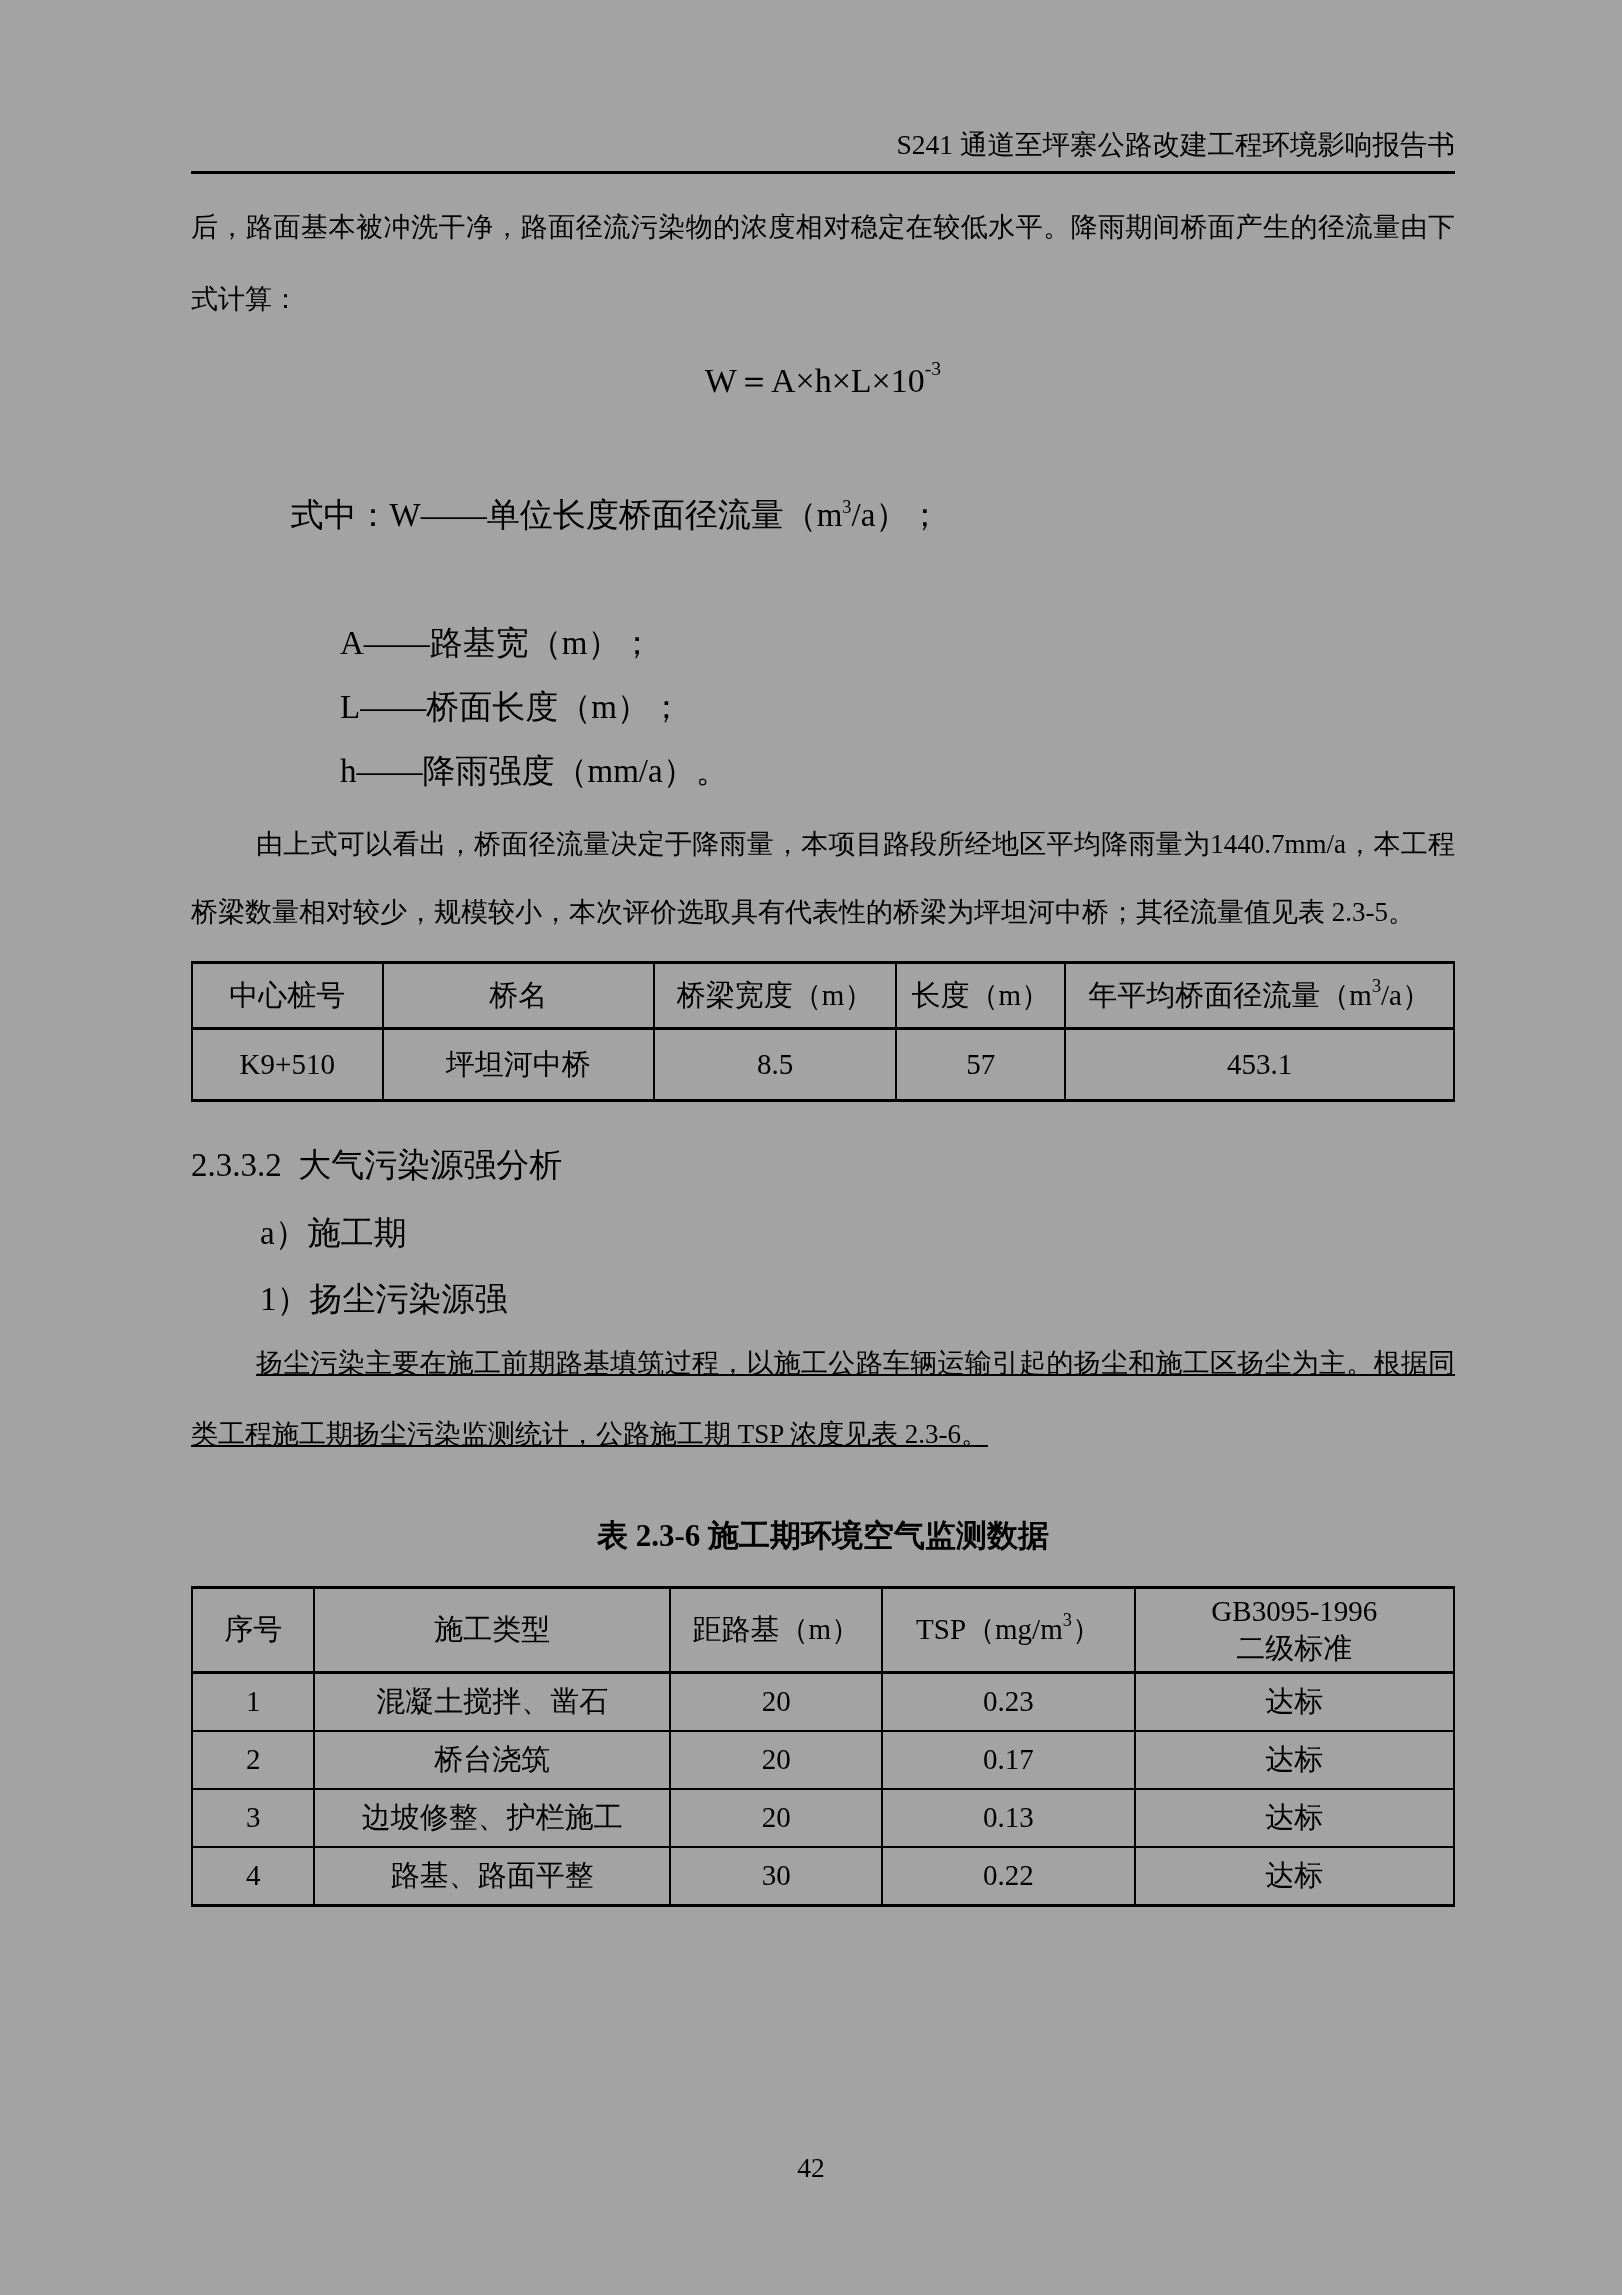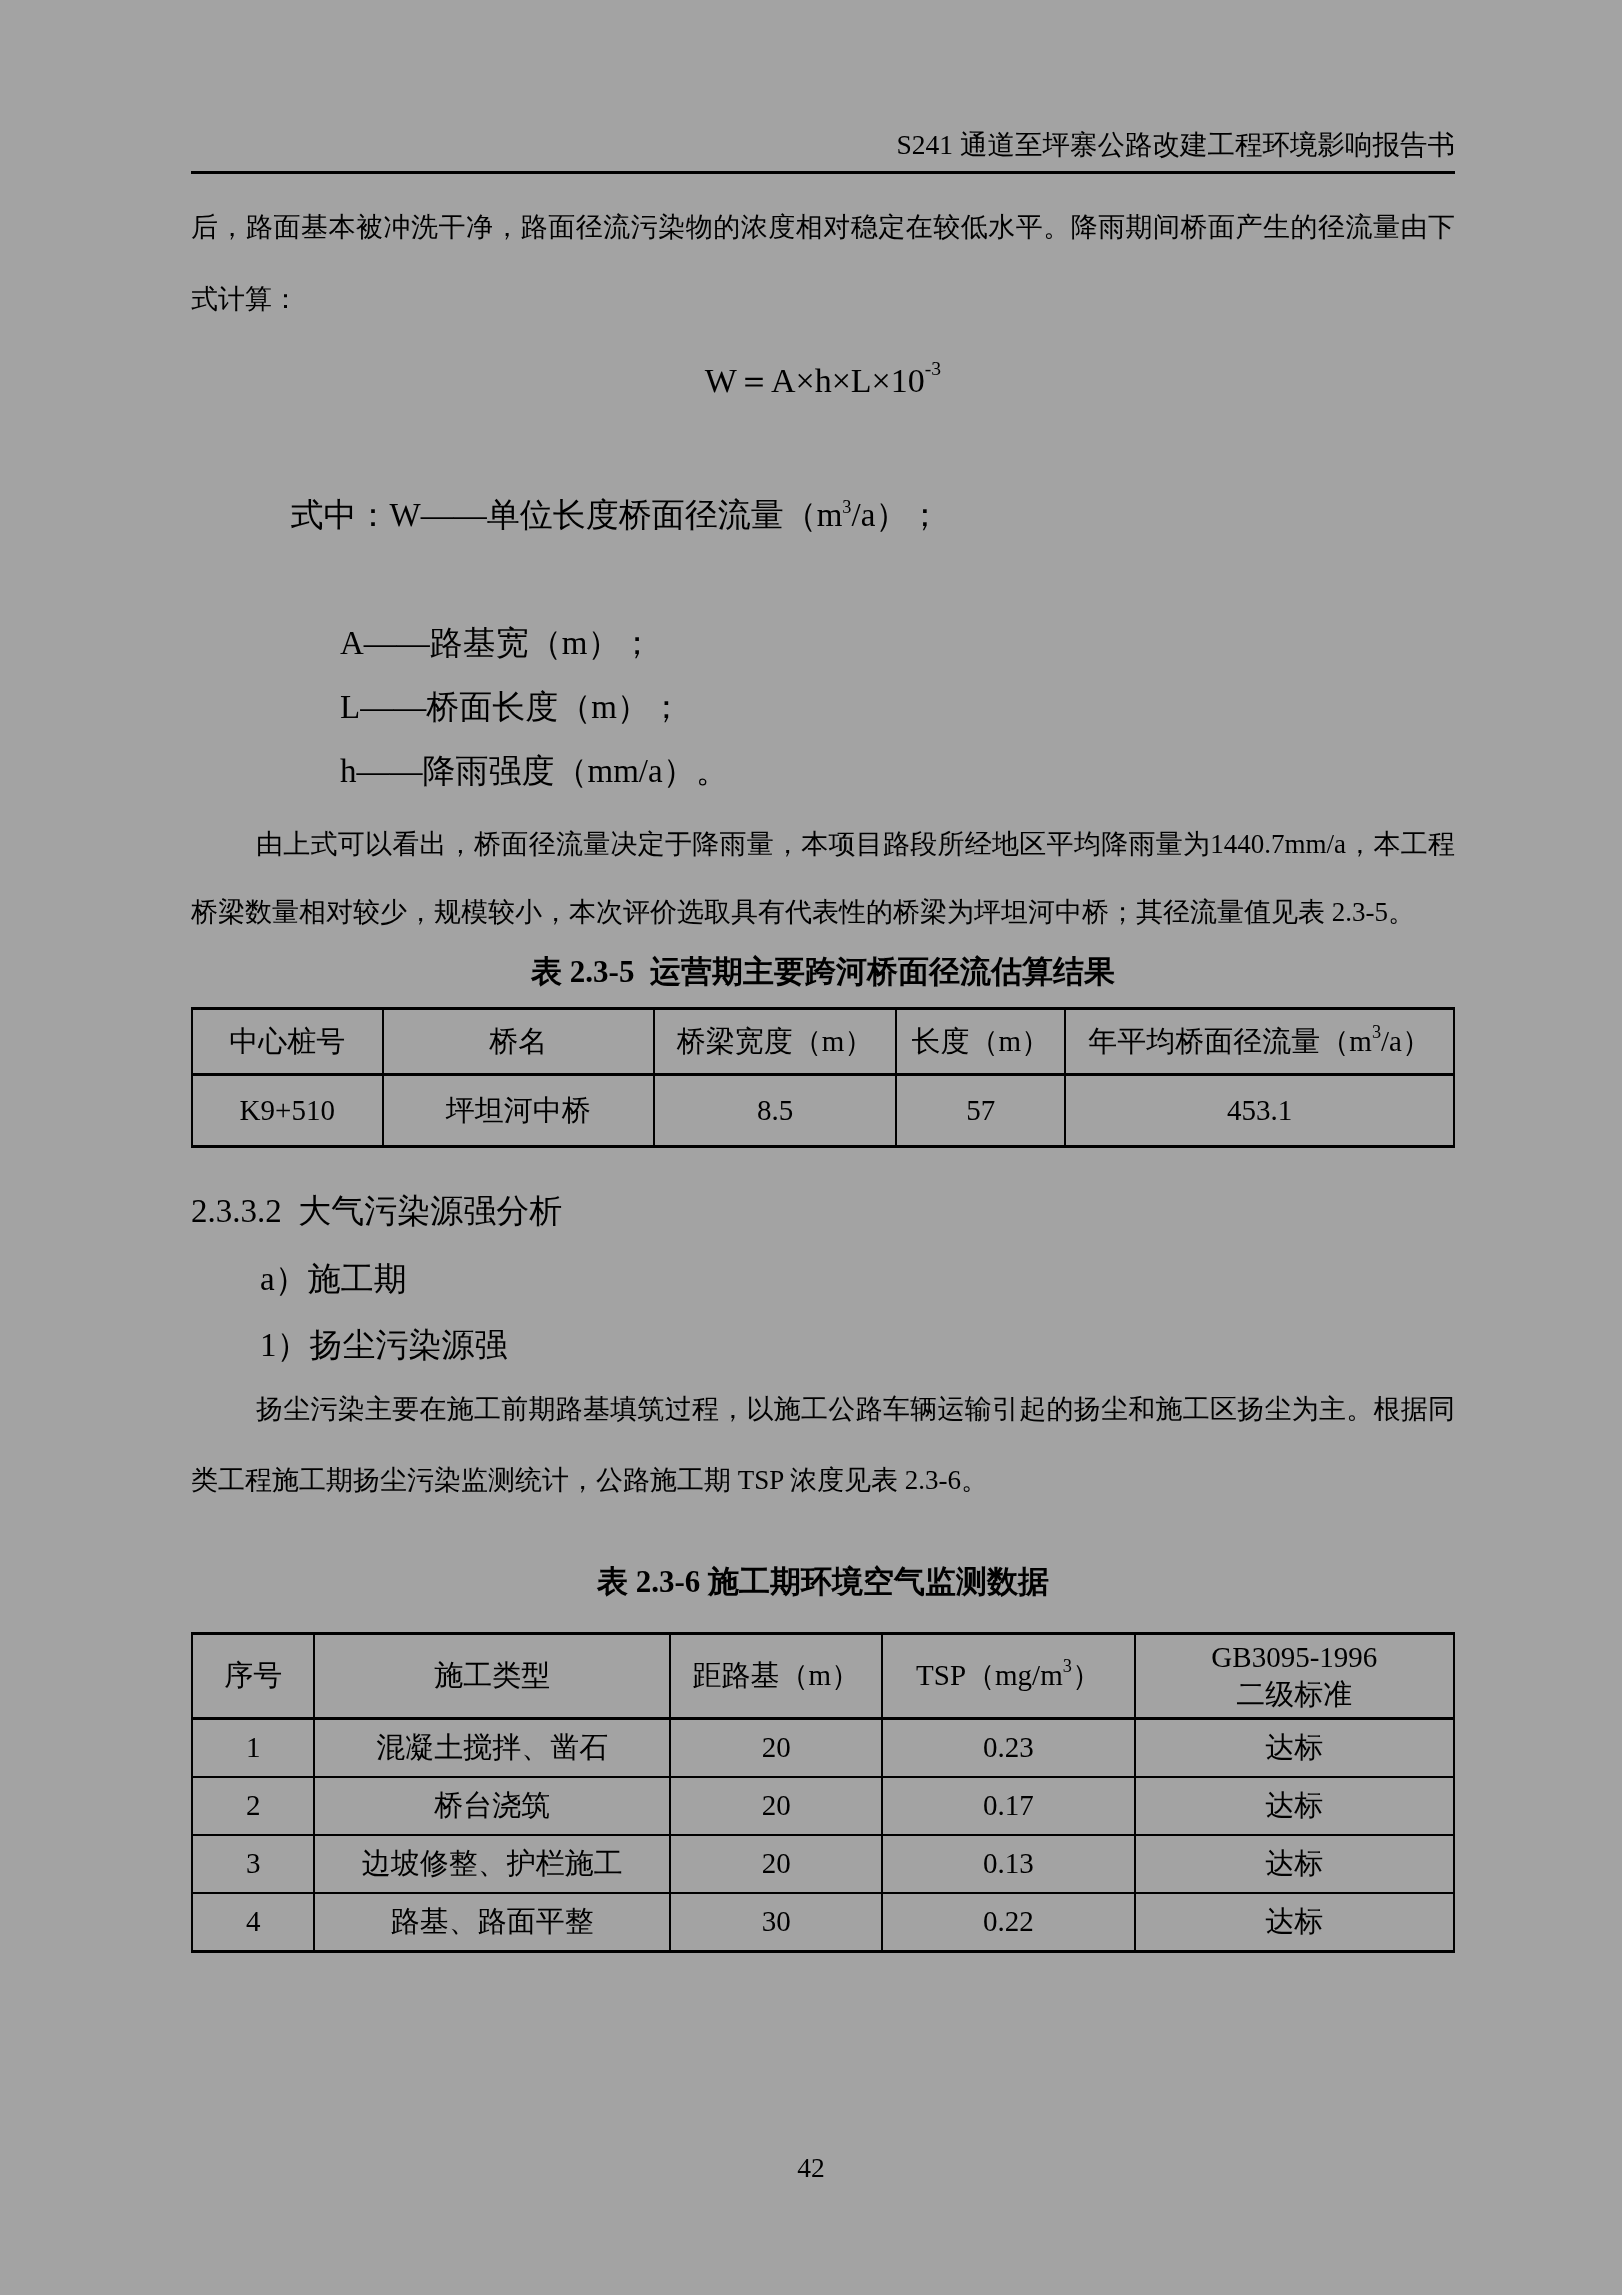--- a/index.html
+++ b/index.html
@@ -55,21 +55,21 @@
     line-height: 64px;
     white-space: pre-wrap;
   }
   .def-line.lead { padding-left: 50px; }
   .def-line.sub  { padding-left: 149px; }
   .def-line sup, .tbl sup {
     font-size: 18.3px;
     vertical-align: 13px;
   }
   .p2 { margin-top: 6.5px; line-height: 68px; }
-  .p3 { margin-top: 7.9px; line-height: 71px; }
+  .p3 { margin-top: 7.9px; line-height: 71px; text-decoration: underline; }
   
   .sec {
     font-size: 33px;
     line-height: 42px;
     white-space: pre-wrap;
   }
   .sec.s1 { margin-top: 42px; }
   .sec.s2 { margin-top: 26px; padding-left: 69px; }
   .sec.s3 { margin-top: 23.6px; padding-left: 69px; }
   
@@ -136,21 +136,20 @@
 
     <div class="def-line lead">
       <span>式中：W——单位长度桥面径流量（m</span><sup>3</sup><span>/a）；</span>
     </div>
     <div class="def-line sub">A——路基宽（m）；</div>
     <div class="def-line sub">L——桥面长度（m）；</div>
     <div class="def-line sub">h——降雨强度（mm/a）。</div>
 
     <p class="para indent p2">由上式可以看出，桥面径流量决定于降雨量，本项目路段所经地区平均降雨量为1440.7mm/a，本工程桥梁数量相对较少，规模较小，本次评价选取具有代表性的桥梁为坪坦河中桥；其径流量值见表 2.3-5。</p>
 
-    <div class="tbl-title t1">表 2.3-5  运营期主要跨河桥面径流估算结果</div>
 
     <table class="tbl t1">
       <colgroup>
         <col style="width:15.1%">
           <col style="width:21.5%">
           <col style="width:19.2%">
           <col style="width:13.4%">
           <col style="width:30.8%">
       </colgroup>
       <tbody>

